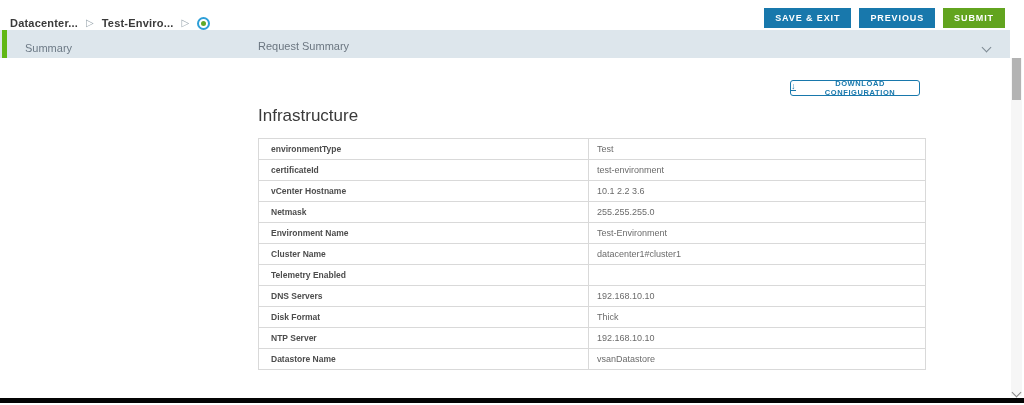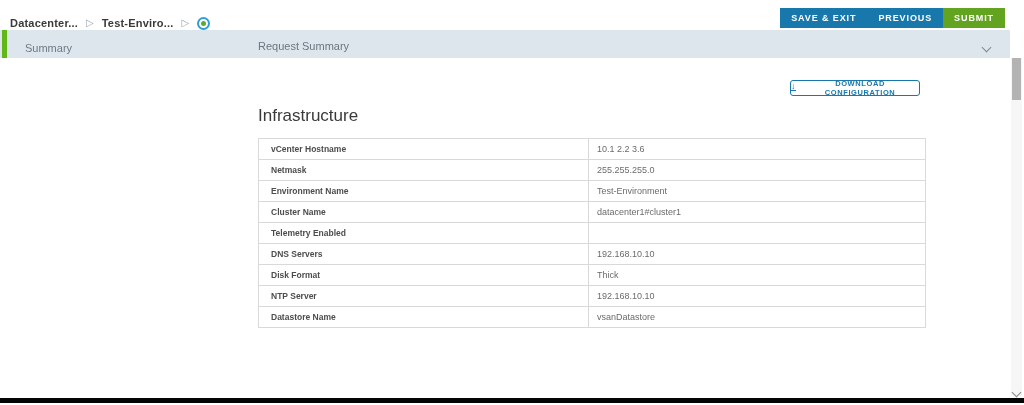--- a/index.html
+++ b/index.html
@@ -8,21 +8,21 @@
 
   
   .topbar { position:absolute; left:0; top:0; width:1024px; height:30px; background:#fff; }
   .breadcrumb { position:absolute; left:10px; top:0; height:30px; display:flex; align-items:center; gap:8px;margin-top:8px; }
   .crumb { font-size:11px; font-weight:700; color:#3a3a3a; letter-spacing:.2px; cursor:default; }
   .crumb-sep { font-size:10px; color:#9aa6ae; line-height:1; }
   .status-icon { width:13px; height:13px; border-radius:50%; border:2px solid #2d9fd8;
     display:flex; align-items:center; justify-content:center; background:#fff; }
   .status-icon .dot { width:5px; height:5px; border-radius:50%; background:#61a928; }
 
-  .topbar-buttons { position:absolute; right:19px; top:8px; display:flex; gap:0; }
+  .topbar-buttons { position:absolute; right:19px; top:8px; display:flex; gap:8px; }
   .btn { height:20px; border:none; color:#fff; font-family:"Liberation Sans", sans-serif;
     font-size:9px; font-weight:700; letter-spacing:.9px; padding:0 11px; cursor:pointer; }
   .btn.blue { background:#1878ac; }
   .btn.green { background:#62a41f; }
 
   
   .band { position:absolute; left:0; top:30px; width:1010px; height:28px; background:#dde6ec; }
   .band .green-bar { position:absolute; left:2px; top:0; width:5px; height:28px; background:#61b715; }
   .band .step-label { position:absolute; left:25px; top:0; height:35px; display:flex; align-items:center;
     font-size:11px; color:#6d7a86; }
@@ -87,21 +87,29 @@
 </div>
 
 <button class="download-btn">
   <span class="dl-icon">↓</span>
   <span>DOWNLOAD CONFIGURATION</span>
 </button>
 
 <div class="page-title">Infrastructure</div>
 
 <div class="table">
+  <div class="row">
+    <div class="cell label">environmentType</div>
+    <div class="cell value">Test</div>
+  </div>
 
+  <div class="row">
+    <div class="cell label">certificateId</div>
+    <div class="cell value">test-environment</div>
+  </div>
 
 
   <div class="row">
     <div class="cell label">vCenter Hostname</div>
     <div class="cell value">10.1 2.2 3.6</div>
   </div>
 
   <div class="row">
     <div class="cell label">Netmask</div>
     <div class="cell value">255.255.255.0</div>

